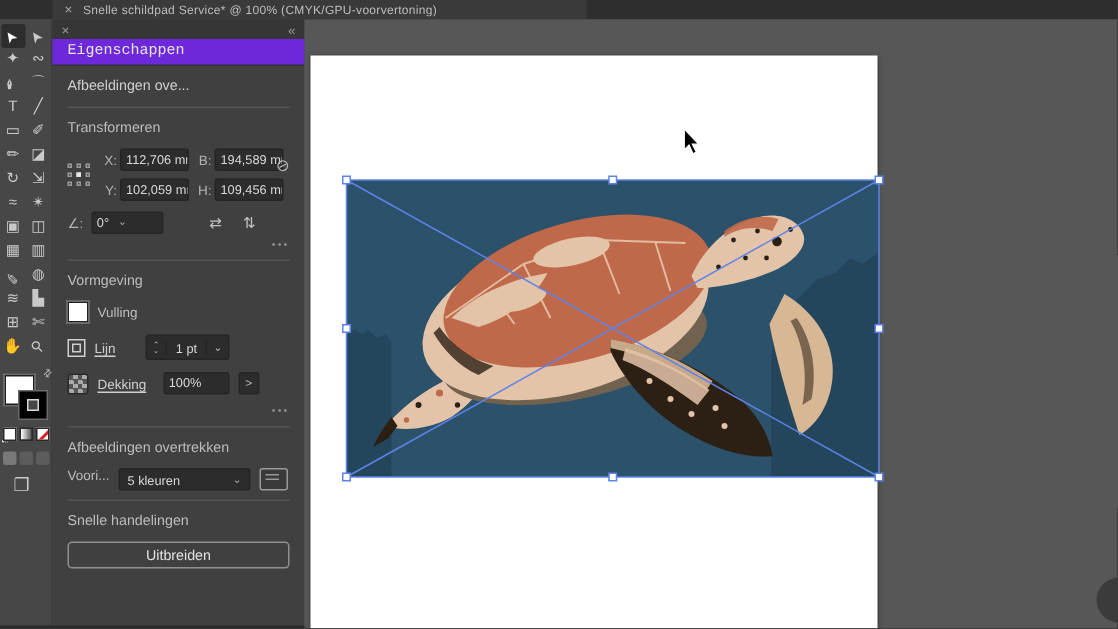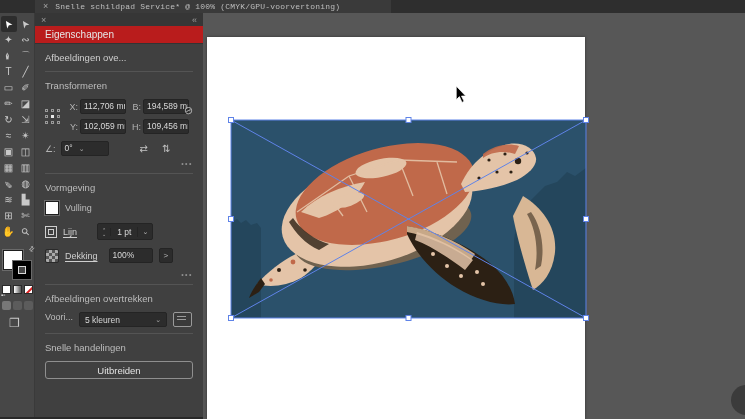--- a/index.html
+++ b/index.html
@@ -3,21 +3,21 @@
 <meta charset="utf-8">
 <style>
   html,body{margin:0;padding:0;background:#222;}
   #app{position:relative;width:745px;height:419px;overflow:hidden;background:#575757;
        font-family:"Liberation Sans",sans-serif;color:#c9c9c9;-webkit-font-smoothing:antialiased;}
   
   .titlebar{position:absolute;left:0;top:0;width:745px;height:13px;background:#2e2e2e;}
   .doc-tab{position:absolute;left:35px;top:0;width:356px;height:13px;background:#3a3a3a;
            display:flex;align-items:center;gap:7px;padding:0 8px;box-sizing:border-box;}
   .doc-close{font-size:9px;color:#a5a5a5;line-height:13px;}
-  .doc-title{font-size:8px;color:#bdbdbd;white-space:nowrap;overflow:hidden;letter-spacing:.2px;font-family:Liberation Mono, monospace;}
+  .doc-title{font-size:8px;color:#bdbdbd;white-space:nowrap;overflow:hidden;letter-spacing:.2px;}
   
   .toolbar{position:absolute;left:0;top:13px;width:35px;height:406px;background:#474747;border-right:1px solid #3a3a3a;box-sizing:border-box;}
   .tools{display:grid;grid-template-columns:repeat(2,16px);grid-auto-rows:16px;gap:0 1px;justify-content:center;padding-top:3px;}
   .tool{display:flex;align-items:center;justify-content:center;color:#c9c9c9;font-size:10px;cursor:default;}
   .tool.active{background:#2d2d2d;color:#fff;border-radius:2px;}
   .tool span{display:block;line-height:1;}
   .swatches{position:absolute;top:235px;left:3px;width:30px;height:48px;}
   .fill-swatch{position:absolute;left:0;top:2px;width:18px;height:18px;border:1px solid #1e1e1e;box-shadow:0 0 0 1px #6a6a6a;}
   .stroke-swatch{position:absolute;left:10px;top:13px;width:18px;height:18px;background:#000;box-shadow:0 0 0 1px #6a6a6a;}
   .stroke-hole{position:absolute;left:5px;top:5px;width:6px;height:6px;background:#474747;border:1px solid #d9d9d9;}
@@ -29,21 +29,21 @@
   .cm-grad{background:linear-gradient(90deg,#fff,#555);}
   .cm-none{position:relative;background:#fff;overflow:hidden;}
   .cm-none::after{content:"";position:absolute;left:-2px;top:3px;width:14px;height:1.6px;background:#d22;transform:rotate(-45deg);}
   .drawmodes{position:absolute;top:288px;left:2px;display:flex;gap:2px;}
   .dm{width:9px;height:9px;border-radius:2px;background:#787878;}
   .dm.dim{background:#5c5c5c;}
   .screenmode{position:absolute;top:303px;left:9px;font-size:12px;color:#c9c9c9;}
   
   .panel{position:absolute;left:35px;top:13px;width:168px;height:404px;background:#404040;box-sizing:border-box;}
   .panel-head{height:13px;background:#363636;display:flex;justify-content:space-between;align-items:center;padding:0 6px;color:#9a9a9a;font-size:9px;}
-  .panel-tab{height:17px;display:flex;align-items:center;padding:0 10px;color:#e6e6e6;font-size:10px;background:#b91c1c;border-bottom:1px solid #333;}
+  .panel-tab{height:17px;display:flex;align-items:center;padding:0 10px;color:#e6e6e6;font-size:10px;background:#6d28d9;border-bottom:1px solid #333;font-family:Liberation Mono, monospace;}
   .psections{padding:0 10px;}
   .divider{border-bottom:1px solid #545454;}
   .obj-row{padding:8px 0 8px;color:#cfcfcf;font-size:9.5px;}
   .section{padding:8px 0 6px;position:relative;}
   .sec-h{color:#bcbcbc;font-size:9.5px;margin-bottom:8px;}
   .tgrid{display:grid;grid-template-columns:20px 11px 46px 13px 46px;gap:5px 2px;align-items:center;}
   .refpoint{grid-row:1 / span 2;display:grid;grid-template-columns:repeat(3,4px);grid-auto-rows:4px;gap:2px;}
   .refpoint i{display:block;width:3px;height:3px;border:1px solid #9a9a9a;box-sizing:border-box;}
   .refpoint i.c{background:#e8e8e8;border-color:#e8e8e8;}
   .flabel{color:#b3b3b3;font-size:9px;text-align:right;}

